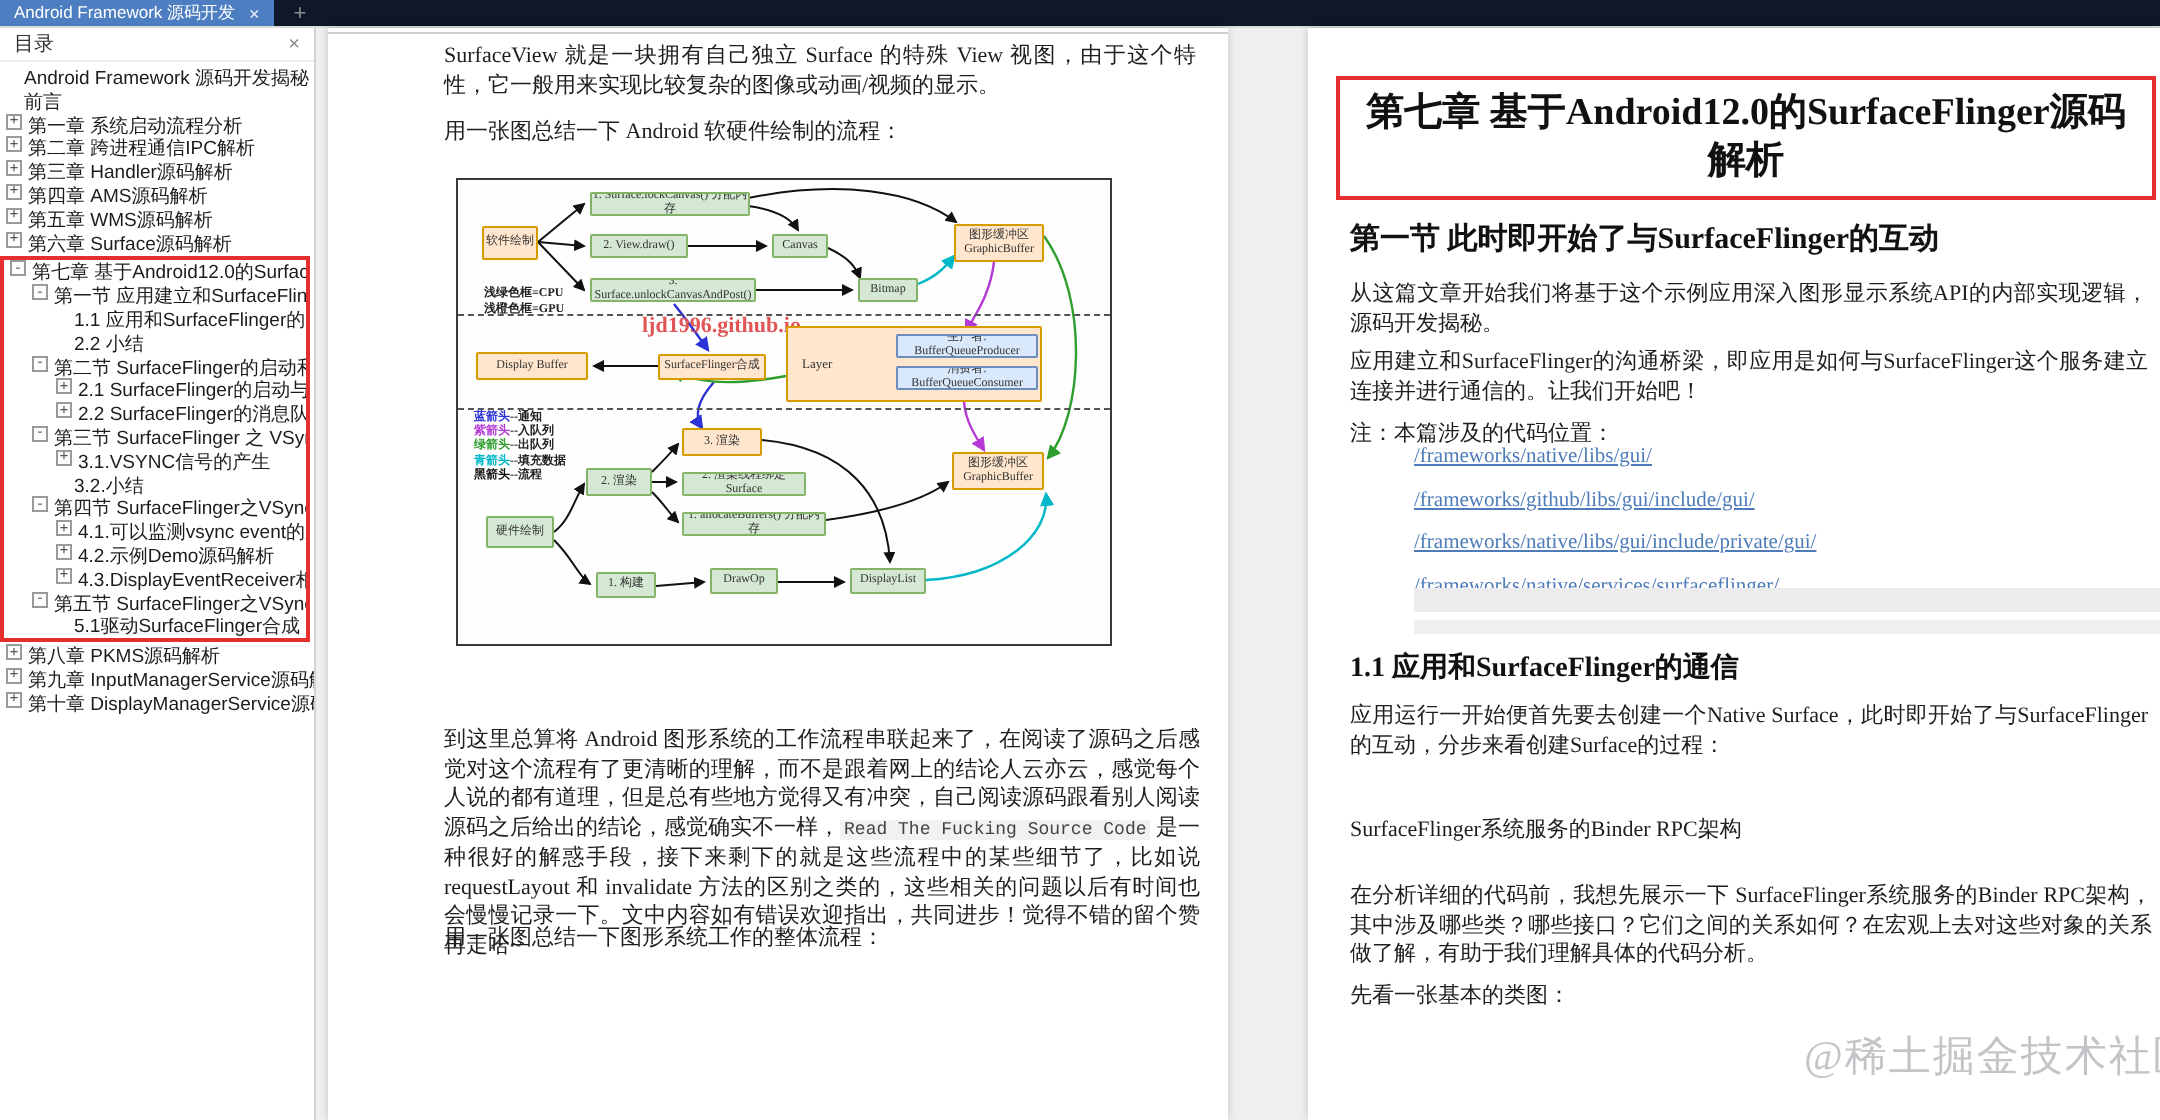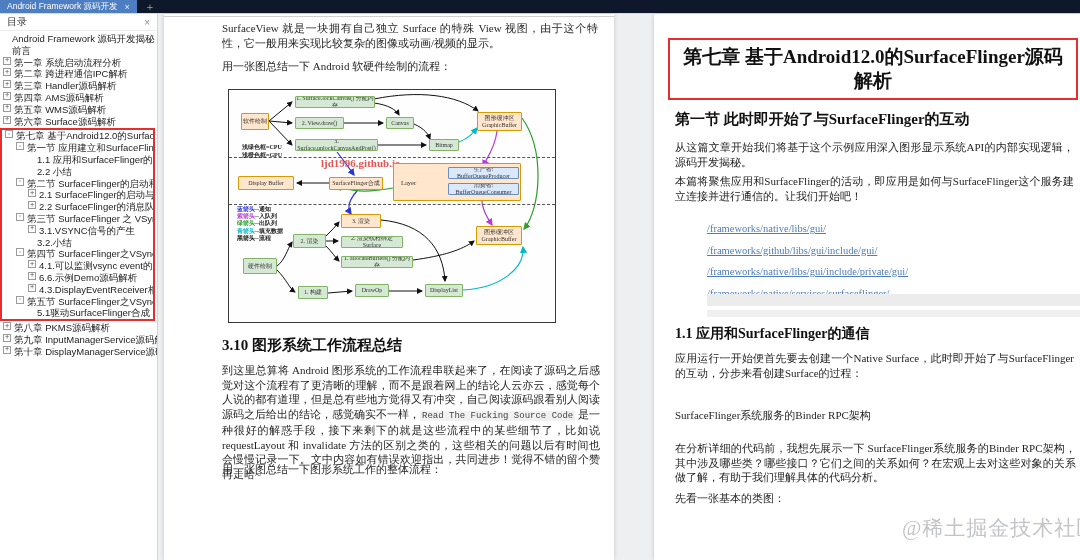--- a/index.html
+++ b/index.html
@@ -156,21 +156,21 @@
         <div class="toc-item" style="padding-left: 14px;">
           <span class="tg">-</span>
           <span>第四节 SurfaceFlinger之VSync（中）</span>
         </div>
         <div class="toc-item" style="padding-left: 26px;">
           <span class="tg">+</span>
           <span>4.1.可以监测vsync event的应用</span>
         </div>
         <div class="toc-item" style="padding-left: 26px;">
           <span class="tg">+</span>
-          <span>6.6.示例Demo源码解析</span>
+          <span>4.2.示例Demo源码解析</span>
         </div>
         <div class="toc-item" style="padding-left: 26px;">
           <span class="tg">+</span>
           <span>4.3.DisplayEventReceiver相关原理解析</span>
         </div>
         <div class="toc-item" style="padding-left: 14px;">
           <span class="tg">-</span>
           <span>第五节 SurfaceFlinger之VSync（下）</span>
         </div>
         <div class="toc-item" style="padding-left: 35px;">
@@ -283,32 +283,32 @@
       <div class="dbox orange" style="left: 112px; top: 124px; width: 40px; height: 14px;">3. 渲染</div>
       <div class="dbox green" style="left: 112px; top: 146px; width: 62px; height: 12px;">2. 渲染线程绑定Surface</div>
       <div class="dbox green" style="left: 112px; top: 166px; width: 72px; height: 12px;">1. allocateBuffers() 分配内存</div>
       <div class="dbox green" style="left: 69px; top: 196px; width: 30px; height: 13px;">1. 构建</div>
       <div class="dbox green" style="left: 126px; top: 194px; width: 34px; height: 13px;">DrawOp</div>
       <div class="dbox green" style="left: 196px; top: 194px; width: 38px; height: 13px;">DisplayList</div>
       <div class="dbox orange" style="left: 247px; top: 136px; width: 46px; height: 19px;">图形缓冲区
 GraphicBuffer</div>
     </div>
 
-  <div class="lp-h1">3.10 图形系统工作流程总结</div>
   <div class="para lp-para3">
     <span>到这里总算将 Android 图形系统的工作流程串联起来了，在阅读了源码之后感觉对这个流程有了更清晰的理解，而不是跟着网上的结论人云亦云，感觉每个人说的都有道理，但是总有些地方觉得又有冲突，自己阅读源码跟看别人阅读源码之后给出的结论，感觉确实不一样，</span><span class="codespan">Read The Fucking Source Code</span><span> 是一种很好的解惑手段，接下来剩下的就是这些流程中的某些细节了，比如说 requestLayout 和 invalidate 方法的区别之类的，这些相关的问题以后有时间也会慢慢记录一下。文中内容如有错误欢迎指出，共同进步！觉得不错的留个赞再走哈~</span>
   </div>
   <div class="para lp-para4">用一张图总结一下图形系统工作的整体流程：</div>
 </div>
 
 <div class="page page-right doc">
   <div class="rp-titlebox">第七章 基于Android12.0的SurfaceFlinger源码解析</div>
   <div class="rp-h2">第一节 此时即开始了与SurfaceFlinger的互动</div>
   <div class="para rp-para1">从这篇文章开始我们将基于这个示例应用深入图形显示系统API的内部实现逻辑，源码开发揭秘。</div>
-  <div class="para rp-para2">本篇将聚焦应用和SurfaceFlinger的活动，即应用是如何与SurfaceFlinger这个服务建立连接并进行通信的。让我们开始吧！</div>
+  <div class="para rp-para2">应用建立和SurfaceFlinger的沟通桥梁，即应用是如何与SurfaceFlinger这个服务建立连接并进行通信的。让我们开始吧！</div>
+  <div class="para rp-note">注：本篇涉及的代码位置：</div>
   <div class="code-links">
       <a class="doclink">/frameworks/native/libs/gui/</a>
       <a class="doclink">/frameworks/github/libs/gui/include/gui/</a>
       <a class="doclink">/frameworks/native/libs/gui/include/private/gui/</a>
       <a class="doclink">/frameworks/native/services/surfaceflinger/</a>
     </div>
   <div class="gray-bar1"></div>
   <div class="gray-bar2"></div>
   <div class="rp-h3">1.1 应用和SurfaceFlinger的通信</div>
   <div class="para rp-para3">应用运行一开始便首先要去创建一个Native Surface，此时即开始了与SurfaceFlinger的互动，分步来看创建Surface的过程：</div>

